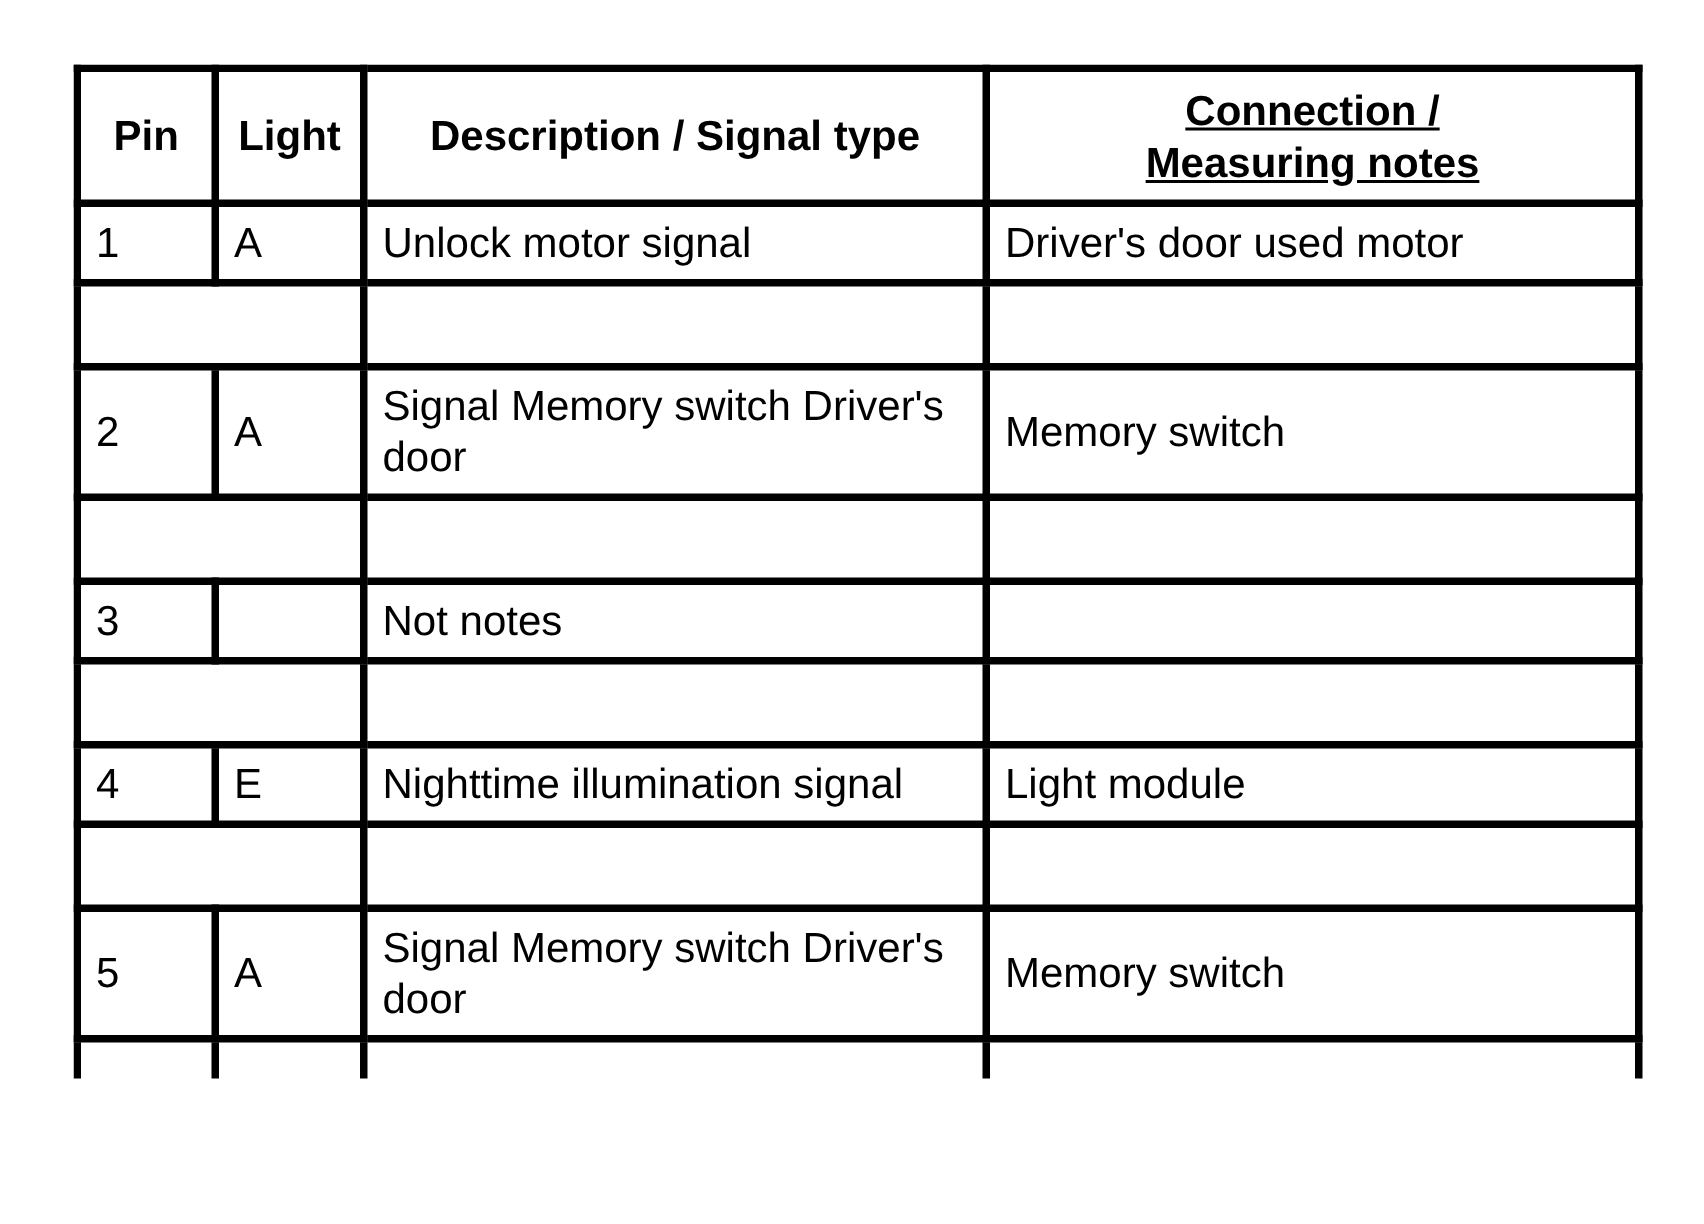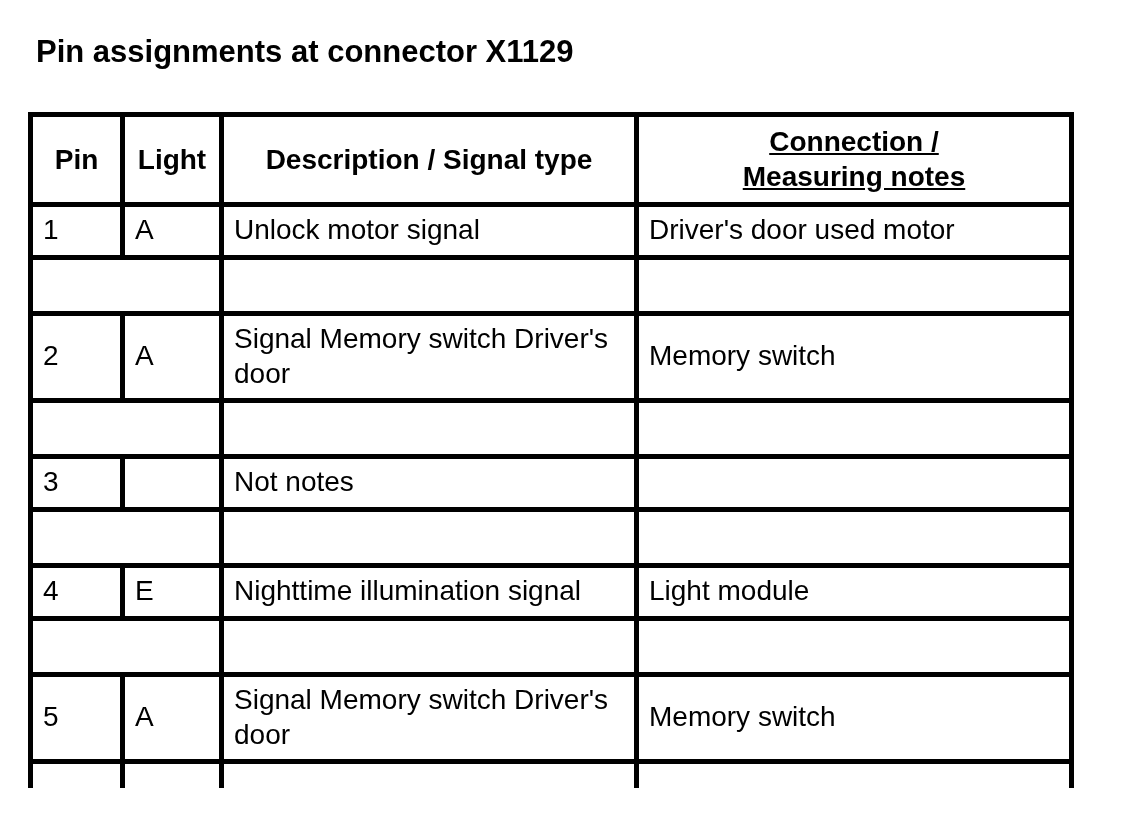--- a/index.html
+++ b/index.html
@@ -14,21 +14,21 @@
     font-family: "Liberation Sans", sans-serif;
     color: #000000;
   }
   .title {
     margin: 36px 0 0 36px;
     font-size: 31px;
     font-weight: bold;
     line-height: 1.05;
   }
   .table-clip {
-    margin: 43px 0 0 28px;
+    margin: 43px 0 0 49px;
     width: 1048px;
     height: 676px;
     overflow: hidden;
   }
   table.pin-table {
     border-collapse: collapse;
     table-layout: fixed;
     width: 1041px;
   }
   .col-pin  { width: 92px; }
@@ -63,21 +63,20 @@
   tr.row-single  { height: 53px; }
   tr.row-double  { height: 87px; }
   tr.row-spacer  { height: 56px; }
   tr.row-partial { height: 70px; }
 </style>
 </head>
 <body>
 
 <div>
 
-  <h1 class="title">Pin assignments at connector X1129</h1>
 
   <div class="table-clip">
     <table class="pin-table">
       <colgroup>
         <col class="col-pin">
         <col class="col-type">
         <col class="col-desc">
         <col class="col-conn">
       </colgroup>
 

